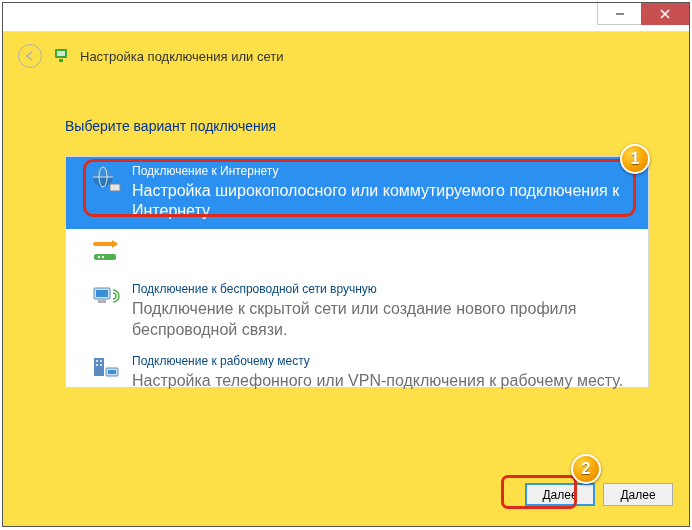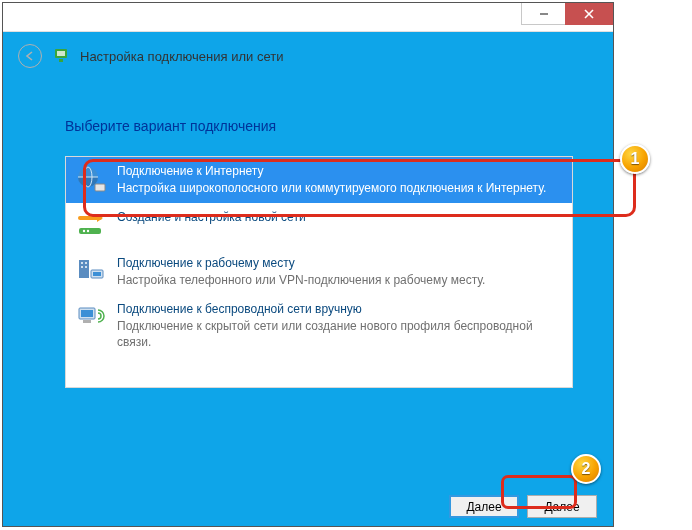--- a/index.html
+++ b/index.html
@@ -1,56 +1,56 @@
 <!DOCTYPE html>
 <html><head>
 <meta charset="utf-8">
 <style>
   * { box-sizing: border-box; margin: 0; padding: 0; font-family: "Segoe UI", Tahoma, sans-serif; }
   body { width: 692px; height: 530px; background: #fff; position: relative; }
-  .outer-border { width: 612px; height: 525px; border: 1px solid #555; margin: 2px; background: #0ea5e9; position: relative; }
+  .outer-border { width: 688px; height: 525px; border: 1px solid #555; margin: 2px; background: #fde047; position: relative; }
 
   
   .titlebar { height: 29px; background: #fff; border-bottom: 1px solid #e0e0e0; display: flex; justify-content: flex-end; }
   .win-btn { width: 45px; height: 22px; border: 1px solid #c8c8c8; border-top: none; display: flex; align-items: center; justify-content: center; font-size: 12px; margin-left: -1px; }
   .win-min { background: #fff; }
   .win-close { width: 48px; background: #c75050; color: #fff; border-color: #c75050; font-size: 13px; }
 
   
   .header-row { padding: 8px 15px 0 15px; display: flex; align-items: center; gap: 10px; height: 40px; }
   .back-circle { width: 24px; height: 24px; border: 1px solid #b0b0b0; border-radius: 50%; display: flex; align-items: center; justify-content: center; color: #b0b0b0; font-size: 14px; }
   .header-icon { width: 18px; height: 18px; }
   .header-title { font-size: 13px; color: #333; font-weight: 400; }
 
   
   .content { padding: 28px 40px 10px 62px; }
   .section-heading { color: #003399; font-size: 14px; font-weight: 400; margin-bottom: 22px; margin-top: 18px; }
 
   
   .options-box { border: 1px solid #d9d9d9; background: #fff; height: 232px; }
-  .option-item { display: flex; align-items: flex-start; padding: 7px 9px; gap: 10px; cursor: pointer; }
+  .option-item { display: flex; align-items: flex-start; padding: 7px 24px; gap: 10px; cursor: pointer; }
   .option-item.selected { background: #2b90ef; color: #fff; }
   .option-icon { width: 32px; height: 32px; flex-shrink: 0; }
   .option-text { display: flex; flex-direction: column; gap: 1px; }
   .option-title { font-size: 12px; color: #0b4a7f; line-height: 1.3; }
-  .option-desc  { font-size: 12px; color: #707070; line-height: 1.3; }
+  .option-desc  { font-size: 16px; color: #707070; line-height: 1.3; }
   .option-item.selected .option-title,
   .option-item.selected .option-desc { color: #fff; }
 
   
   .ann-outline-1 { position: absolute; left: 80px; top: 156px; width: 553px; height: 58px; border: 3px solid #dd2c1c; border-radius: 10px; pointer-events: none; }
   .ann-outline-2 { position: absolute; left: 498px; top: 472px; width: 76px; height: 34px; border: 3px solid #dd2c1c; border-radius: 7px; pointer-events: none; }
 
   
   .badge { position: absolute; width: 30px; height: 30px; border-radius: 50%; background: radial-gradient(circle at 35% 30%, #ffd640, #f7a200 55%, #d87a00); border: 2px solid #fff; box-shadow: 0 1px 3px rgba(0,0,0,.5); color: #fff; font-weight: bold; font-size: 16px; display: flex; align-items: center; justify-content: center; text-shadow: 0 1px 1px rgba(0,0,0,.5); }
   .badge-1 { left: 617px; top: 141px; }
   .badge-2 { left: 568px; top: 451px; }
 
   
-  .button-row { position: absolute; bottom: 8px; right: 16px; display: flex; gap: 8px; justify-content: space-between; }
+  .button-row { position: absolute; bottom: 20px; right: 16px; display: flex; gap: 8px; justify-content: space-between; }
   .btn { min-width: 70px; height: 23px; background: #f0f0f0; border: 1px solid #adadad; font-size: 12px; color: #000; display: flex; align-items: center; justify-content: center; padding: 0 14px; }
   .btn.primary { border: 2px solid #3398e0; }
 </style>
 </head>
 <body>
 
 <div class="outer-border">
 
   <div class="titlebar">
     <div class="win-btn win-min">
@@ -107,21 +107,36 @@
         <div class="option-icon">
           <svg viewBox="0 0 32 32">
               <path d="M5 8 L25 8" stroke="#f89b1c" stroke-width="4" stroke-linecap="round"></path>
               <path d="M22 4 L28 8 L22 12 Z" fill="#f89b1c"></path>
               <rect x="4" y="18" width="22" height="6" rx="2" fill="#4fb24f"></rect>
               <circle cx="9" cy="21" r="1.2" fill="#fff"></circle>
               <circle cx="13" cy="21" r="1.2" fill="#fff"></circle>
             </svg>
         </div>
         <div class="option-text">
-          <span class="option-title">Создание и настройка новой сети</span>
+        </div>
+      </div>
+
+      <div class="option-item">
+        <div class="option-icon">
+          <svg viewBox="0 0 32 32">
+              <rect x="4" y="6" width="16" height="11" rx="1" fill="#cfe0f0" stroke="#5a8cc0"></rect>
+              <rect x="6" y="8" width="12" height="7" fill="#3b8fd6"></rect>
+              <rect x="8" y="18" width="8" height="3" fill="#b0b0b0"></rect>
+              <path d="M23 8a6 6 0 0 1 0 12" fill="none" stroke="#4fb24f" stroke-width="1.5"></path>
+              <path d="M23 11a3 3 0 0 1 0 6" fill="none" stroke="#4fb24f" stroke-width="1.5"></path>
+            </svg>
+        </div>
+        <div class="option-text">
+          <span class="option-title">Подключение к беспроводной сети вручную</span>
+          <span class="option-desc">Подключение к скрытой сети или создание нового профиля беспроводной связи.</span>
         </div>
       </div>
 
       <div class="option-item">
         <div class="option-icon">
           <svg viewBox="0 0 32 32">
               <rect x="4" y="4" width="10" height="18" fill="#5a8cc0"></rect>
               <rect x="6" y="6" width="2" height="2" fill="#cfe0f0"></rect>
               <rect x="10" y="6" width="2" height="2" fill="#cfe0f0"></rect>
               <rect x="6" y="10" width="2" height="2" fill="#cfe0f0"></rect>
@@ -129,36 +144,20 @@
               <rect x="16" y="14" width="12" height="8" rx="1" fill="#cfe0f0" stroke="#5a8cc0"></rect>
               <rect x="18" y="16" width="8" height="4" fill="#3b8fd6"></rect>
             </svg>
         </div>
         <div class="option-text">
           <span class="option-title">Подключение к рабочему месту</span>
           <span class="option-desc">Настройка телефонного или VPN-подключения к рабочему месту.</span>
         </div>
       </div>
 
-      <div class="option-item">
-        <div class="option-icon">
-          <svg viewBox="0 0 32 32">
-              <rect x="4" y="6" width="16" height="11" rx="1" fill="#cfe0f0" stroke="#5a8cc0"></rect>
-              <rect x="6" y="8" width="12" height="7" fill="#3b8fd6"></rect>
-              <rect x="8" y="18" width="8" height="3" fill="#b0b0b0"></rect>
-              <path d="M23 8a6 6 0 0 1 0 12" fill="none" stroke="#4fb24f" stroke-width="1.5"></path>
-              <path d="M23 11a3 3 0 0 1 0 6" fill="none" stroke="#4fb24f" stroke-width="1.5"></path>
-            </svg>
-        </div>
-        <div class="option-text">
-          <span class="option-title">Подключение к беспроводной сети вручную</span>
-          <span class="option-desc">Подключение к скрытой сети или создание нового профиля беспроводной связи.</span>
-        </div>
-      </div>
-
     </div>
   </div>
 
   <div class="button-row">
     <div class="btn primary">Далее</div>
     <div class="btn">Далее</div>
   </div>
 
   <div class="ann-outline-1"></div>
   <div class="ann-outline-2"></div>

